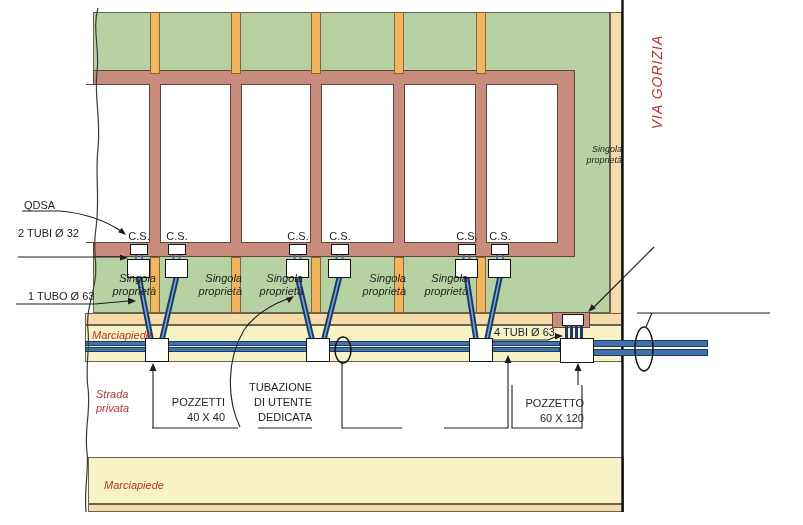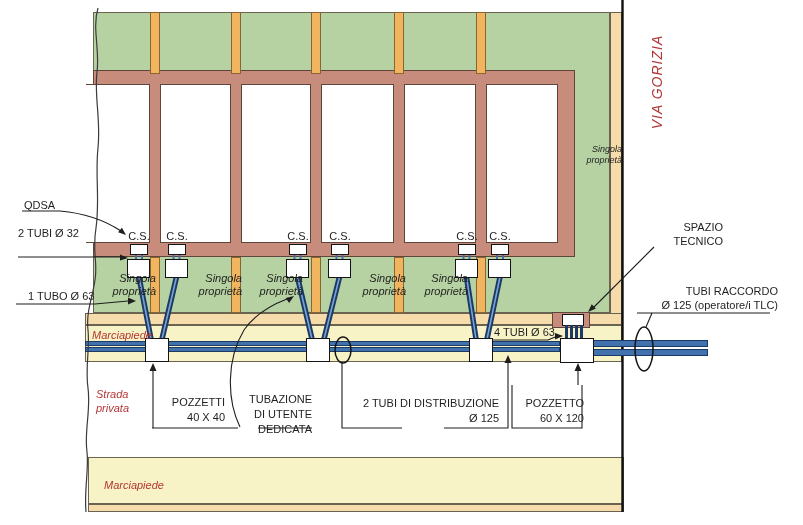--- a/index.html
+++ b/index.html
@@ -144,36 +144,30 @@
   <div class="abs txt c it" style="left:566px;top:144px;width:56px;font-size:9px;line-height:11px;">
     <span>Singola</span><br><span>proprietà</span></div>
 
   <div class="abs txt it red" style="left:92px;top:329px;">Marciapiede</div>
   <div class="abs txt it red" style="left:96px;top:387px;line-height:14px;">
     <span>Strada</span><br><span>privata</span></div>
   <div class="abs txt it red" style="left:104px;top:479px;">Marciapiede</div>
 
   <div class="abs txt it red" style="left:600px;top:73px;width:120px;height:18px;text-align:center;font-size:14px;letter-spacing:1px;transform:rotate(-90deg);">VIA GORIZIA</div>
 
-  <div class="abs txt c" style="left:643px;top:220px;width:80px;line-height:14px;">
-    <span>SPAZIO</span><br><span>TECNICO</span></div>
-
-  <div class="abs txt c" style="left:630px;top:284px;width:148px;line-height:14px;">
-    <span>TUBI RACCORDO</span><br><span>Ø 125 (operatore/i TLC)</span></div>
+
 
   <div class="abs txt" style="left:494px;top:326px;">4 TUBI Ø 63</div>
 
   <div class="abs txt c" style="left:143px;top:395px;width:82px;line-height:15px;">
     <span>POZZETTI</span><br><span>40 X 40</span></div>
 
-  <div class="abs txt c" style="left:232px;top:392px;width:80px;line-height:15px;">
+  <div class="abs txt c" style="left:232px;top:380px;width:80px;line-height:15px;">
     <span>TUBAZIONE</span><br><span>DI UTENTE</span><br><span>DEDICATA</span></div>
 
-  <div class="abs txt c" style="left:349px;top:396px;width:150px;line-height:15px;">
-    <span>2 TUBI DI DISTRIBUZIONE</span><br><span>Ø 125</span></div>
 
   <div class="abs txt c" style="left:512px;top:396px;width:72px;line-height:15px;">
     <span>POZZETTO</span><br><span>60 X 120</span></div>
 
   <svg width="803" height="525">
 
     <path class="brk" d="M98,8 C92,28 100,50 97,72 C94,95 101,120 98,148 C95,175 100,200 96,228 C92,252 98,262 95,280 C92,300 86,312 88,330 C90,348 85,368 88,388 C91,410 84,432 87,452 C89,470 84,490 86,512"></path>
 
     <path class="lead" d="M22,211 L60,211 Q95,214 121,231"></path>
     <polygon class="arr" points="126,235 118.1,232.3 121.9,227.7"></polygon>

